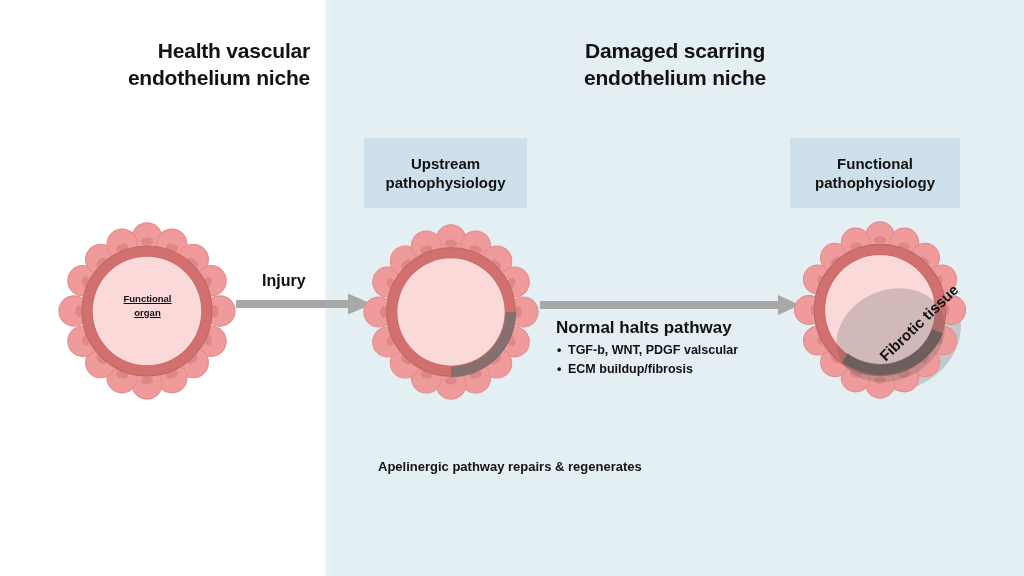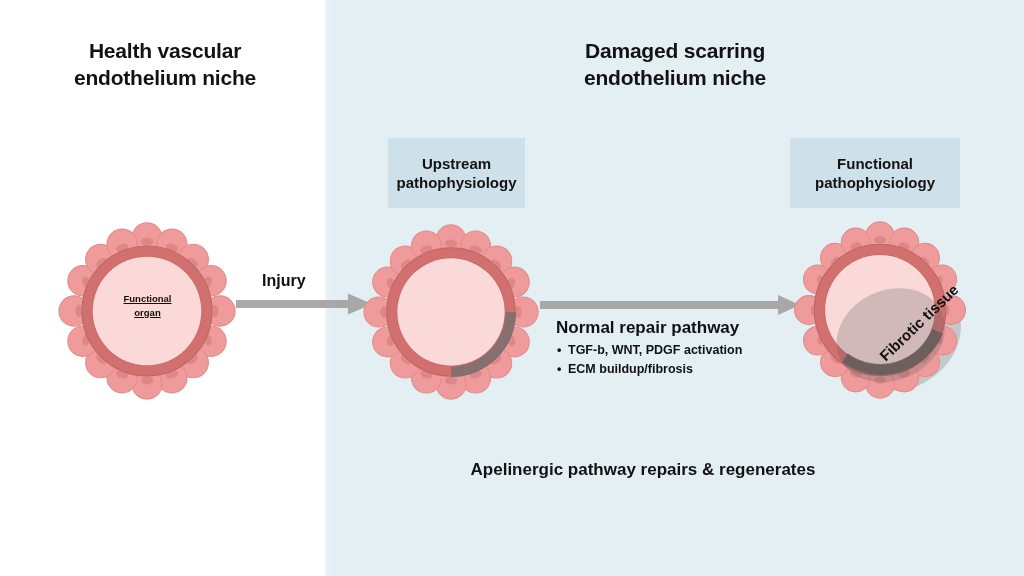--- a/index.html
+++ b/index.html
@@ -13,29 +13,29 @@
 
   .panel-left{position:absolute;left:0;top:0;width:325px;height:576px;background:#ffffff;}
   .panel-right{position:absolute;left:325px;top:0;width:699px;height:576px;background:#e4eff4;}
   .panel-divider{position:absolute;left:318px;top:0;width:14px;height:576px;
     background:linear-gradient(to right,#ffffff 0%,#ffffff 40%,#e9f2f6 60%,#e4eff4 100%);}
 
   .heading{
     position:absolute;text-align:center;font-weight:bold;color:#121212;
     line-height:1.28;letter-spacing:-0.2px;
   }
-  #heading-left{left:20px;top:38px;width:290px;font-size:21px;}
+  #heading-left{left:20px;top:38px;width:290px;font-size:21px;text-align:right;}
   #heading-right{left:455px;top:38px;width:440px;font-size:21px;}
 
   .tagbox{
     position:absolute;background:#cee1ea;
     display:flex;align-items:center;justify-content:center;
     text-align:center;font-weight:bold;font-size:15px;color:#121212;line-height:1.3;
   }
-  #box-upstream{left:388px;top:138px;width:137px;height:70px;}
+  #box-upstream{left:364px;top:138px;width:163px;height:70px;}
   #box-downstream{left:790px;top:138px;width:170px;height:70px;}
 
   
   .vessel{position:absolute;}
   #vessel-1{left:58px;top:222px;width:178px;height:178px;}
   #vessel-2{left:363px;top:224px;width:176px;height:176px;}
   #vessel-3{left:790px;top:220px;width:180px;height:180px;}
 
   .lumen-label{
     position:absolute;text-align:center;font-weight:bold;font-size:9.5px;
@@ -60,22 +60,22 @@
   }
   #repair-list li:before{content:"•";position:absolute;left:1px;top:-0.5px;}
 
   #label-fibrotic-tissue{
     position:absolute;left:876px;top:352px;
     font-size:15px;font-weight:bold;color:#111;
     transform:rotate(-44deg);transform-origin:left top;white-space:nowrap;
   }
 
   #caption-bottom{
-    position:absolute;left:378px;top:458px;width:530px;text-align:center;
-    font-size:17px;font-weight:bold;color:#121212;line-height:1.42;
+    position:absolute;left:378px;top:458px;width:530px;
+    font-size:13px;font-weight:bold;color:#121212;line-height:1.42;
   }
 </style>
 </head>
 <body>
 
 <div id="stage">
 
   <div class="panel-left"></div>
   <div class="panel-right"></div>
   <div class="panel-divider"></div>
@@ -245,23 +245,23 @@
     <circle cx="100" cy="100" r="61" fill="#fbd9d9"></circle>
 
     <path d="M100 174 A74 74 0 0 0 174 100 L162 100 A62 62 0 0 1 100 162 Z" fill="#6f6f6f" opacity="0.78"></path>
   </svg>
 
   <svg class="arrow-svg" id="arrow-repair" viewBox="0 0 260 22">
     <path d="M0 7 H238 V1 L260 11 L238 21 V15 H0 Z" fill="#a8a8a8"></path>
   </svg>
 
   <div id="repair-block">
-    <div id="repair-title">Normal repair pathway</div>
+    <div id="repair-title">Normal halts pathway</div>
     <ul id="repair-list">
-      <li>TGF-b, WNT, PDGF activation</li>
+      <li>TGF-b, WNT, PDGF valscular</li>
       <li>ECM buildup/fibrosis</li>
     </ul>
   </div>
 
   <svg class="vessel" id="vessel-3" viewBox="0 0 200 200">
     <defs>
       <clipPath id="clip-vessel3">
         <circle cx="100" cy="100" r="96"></circle>
       </clipPath>
     </defs>

